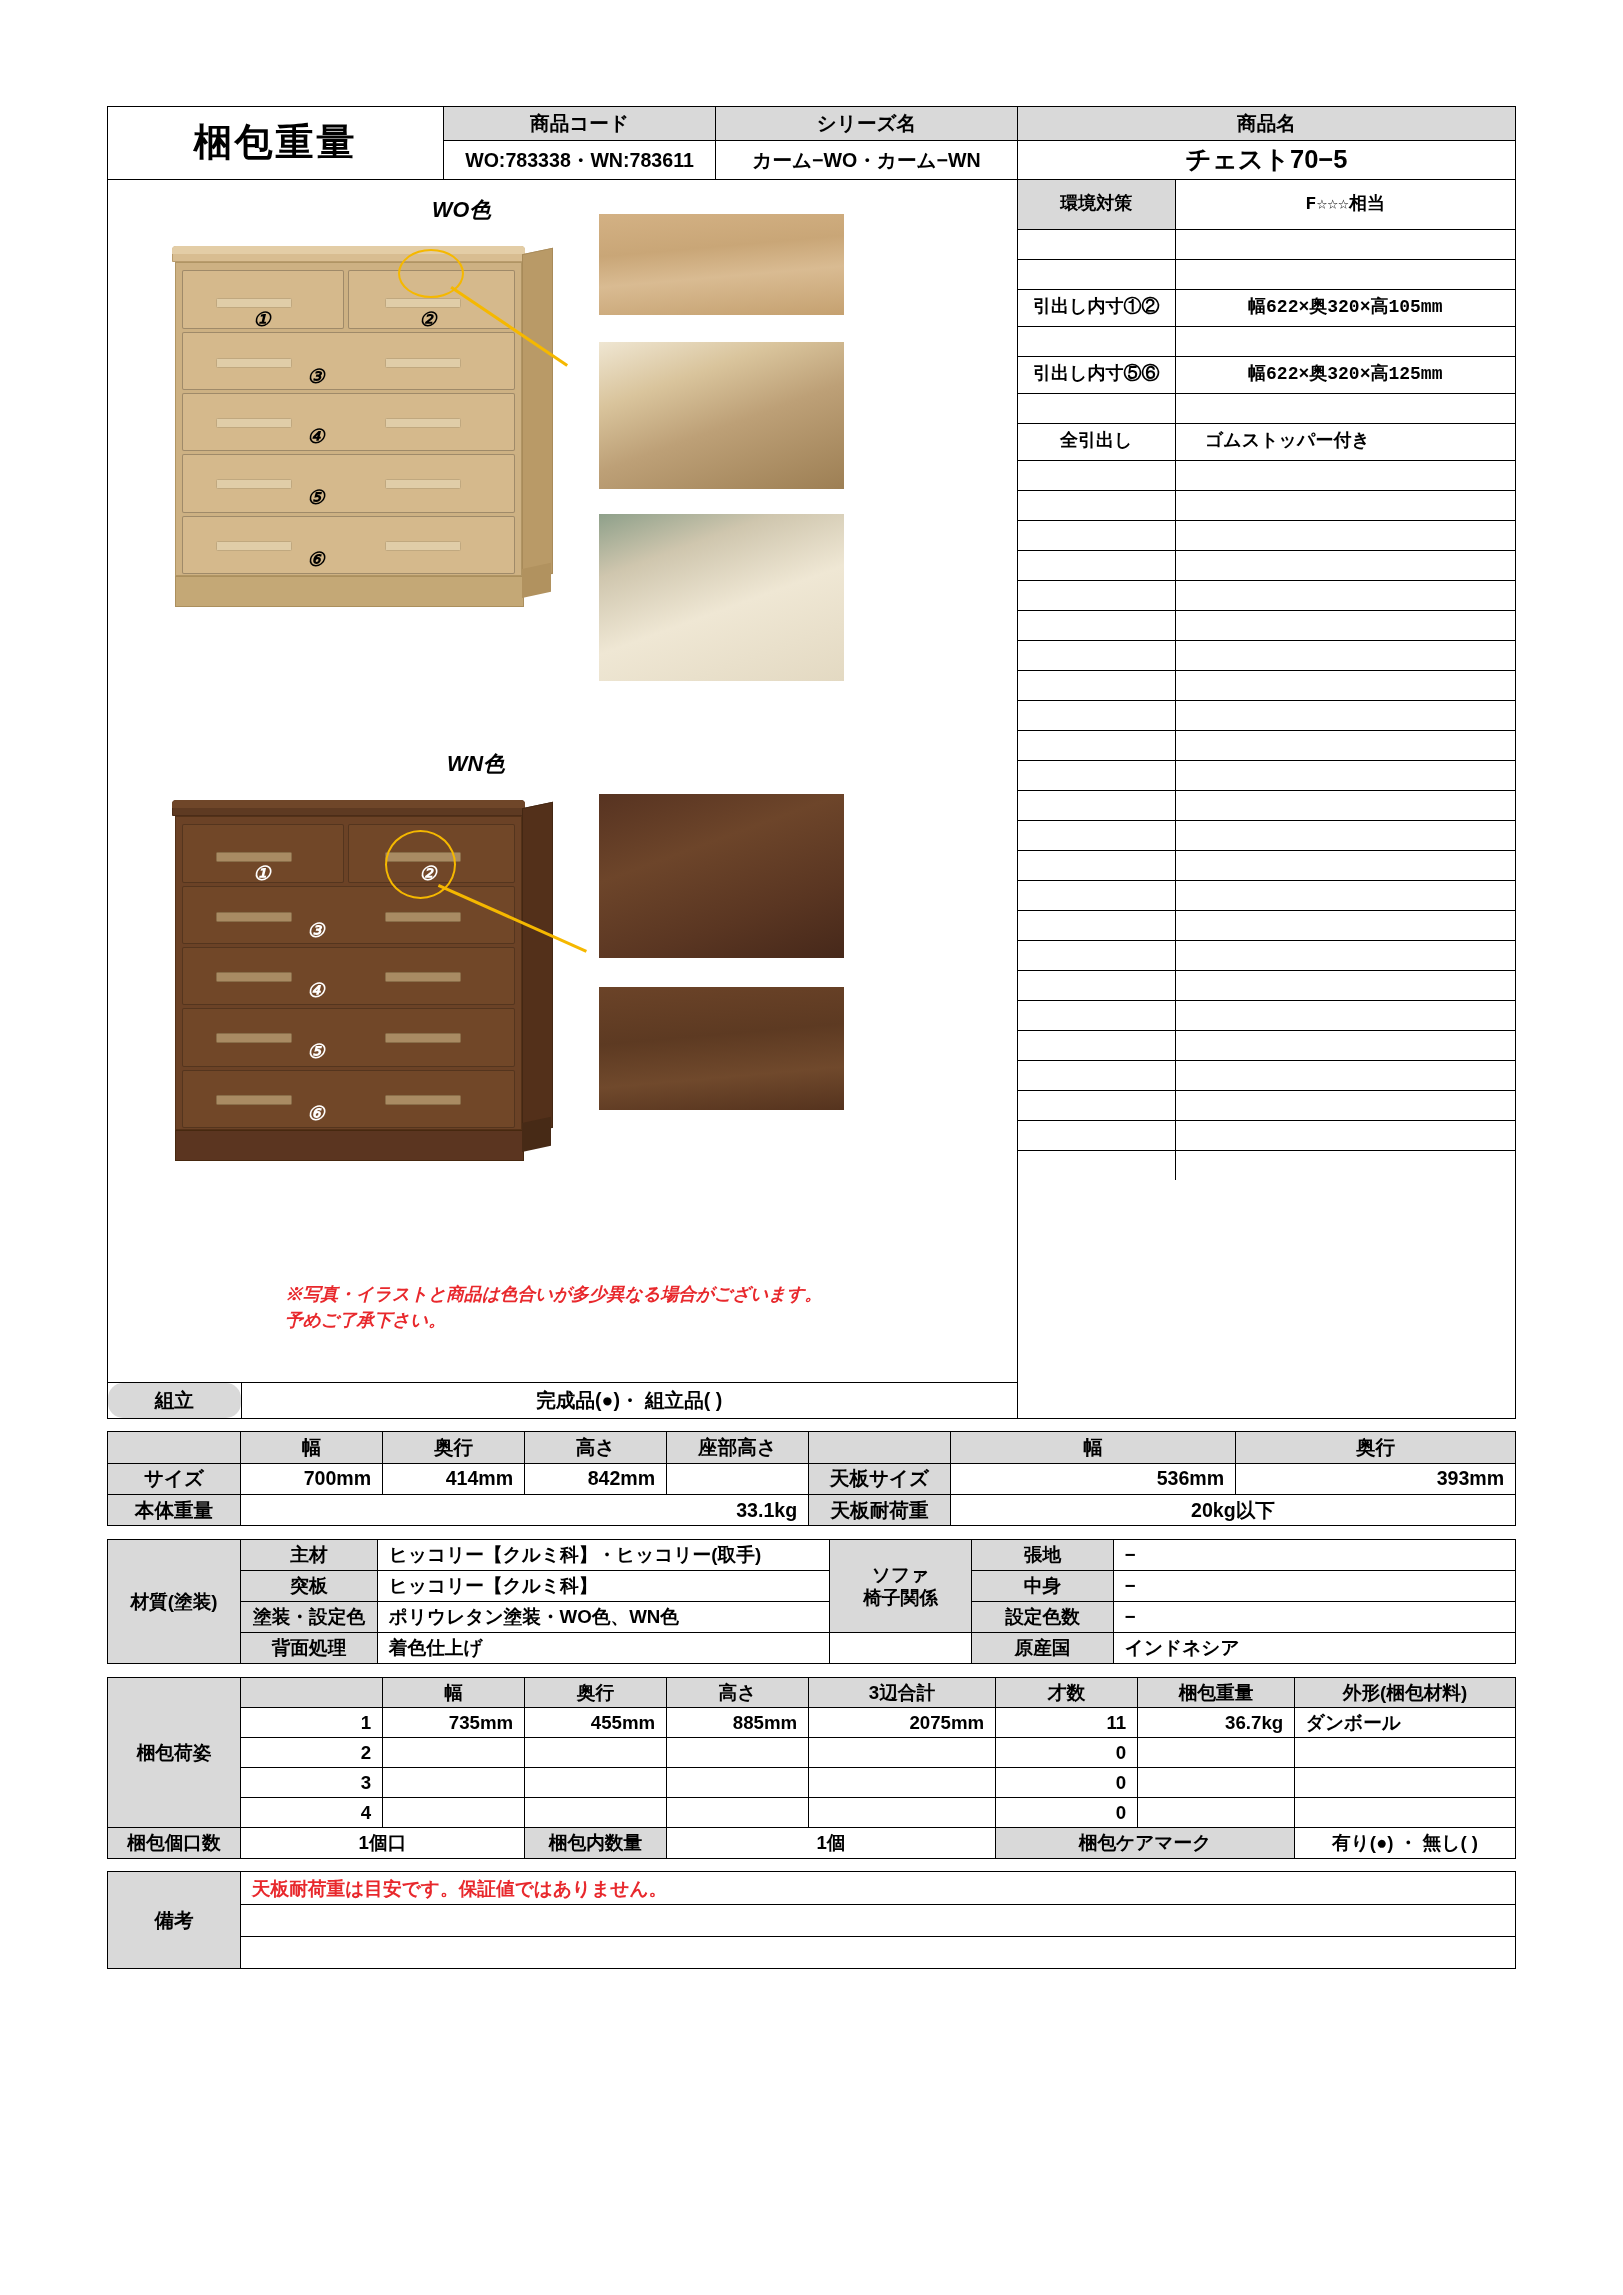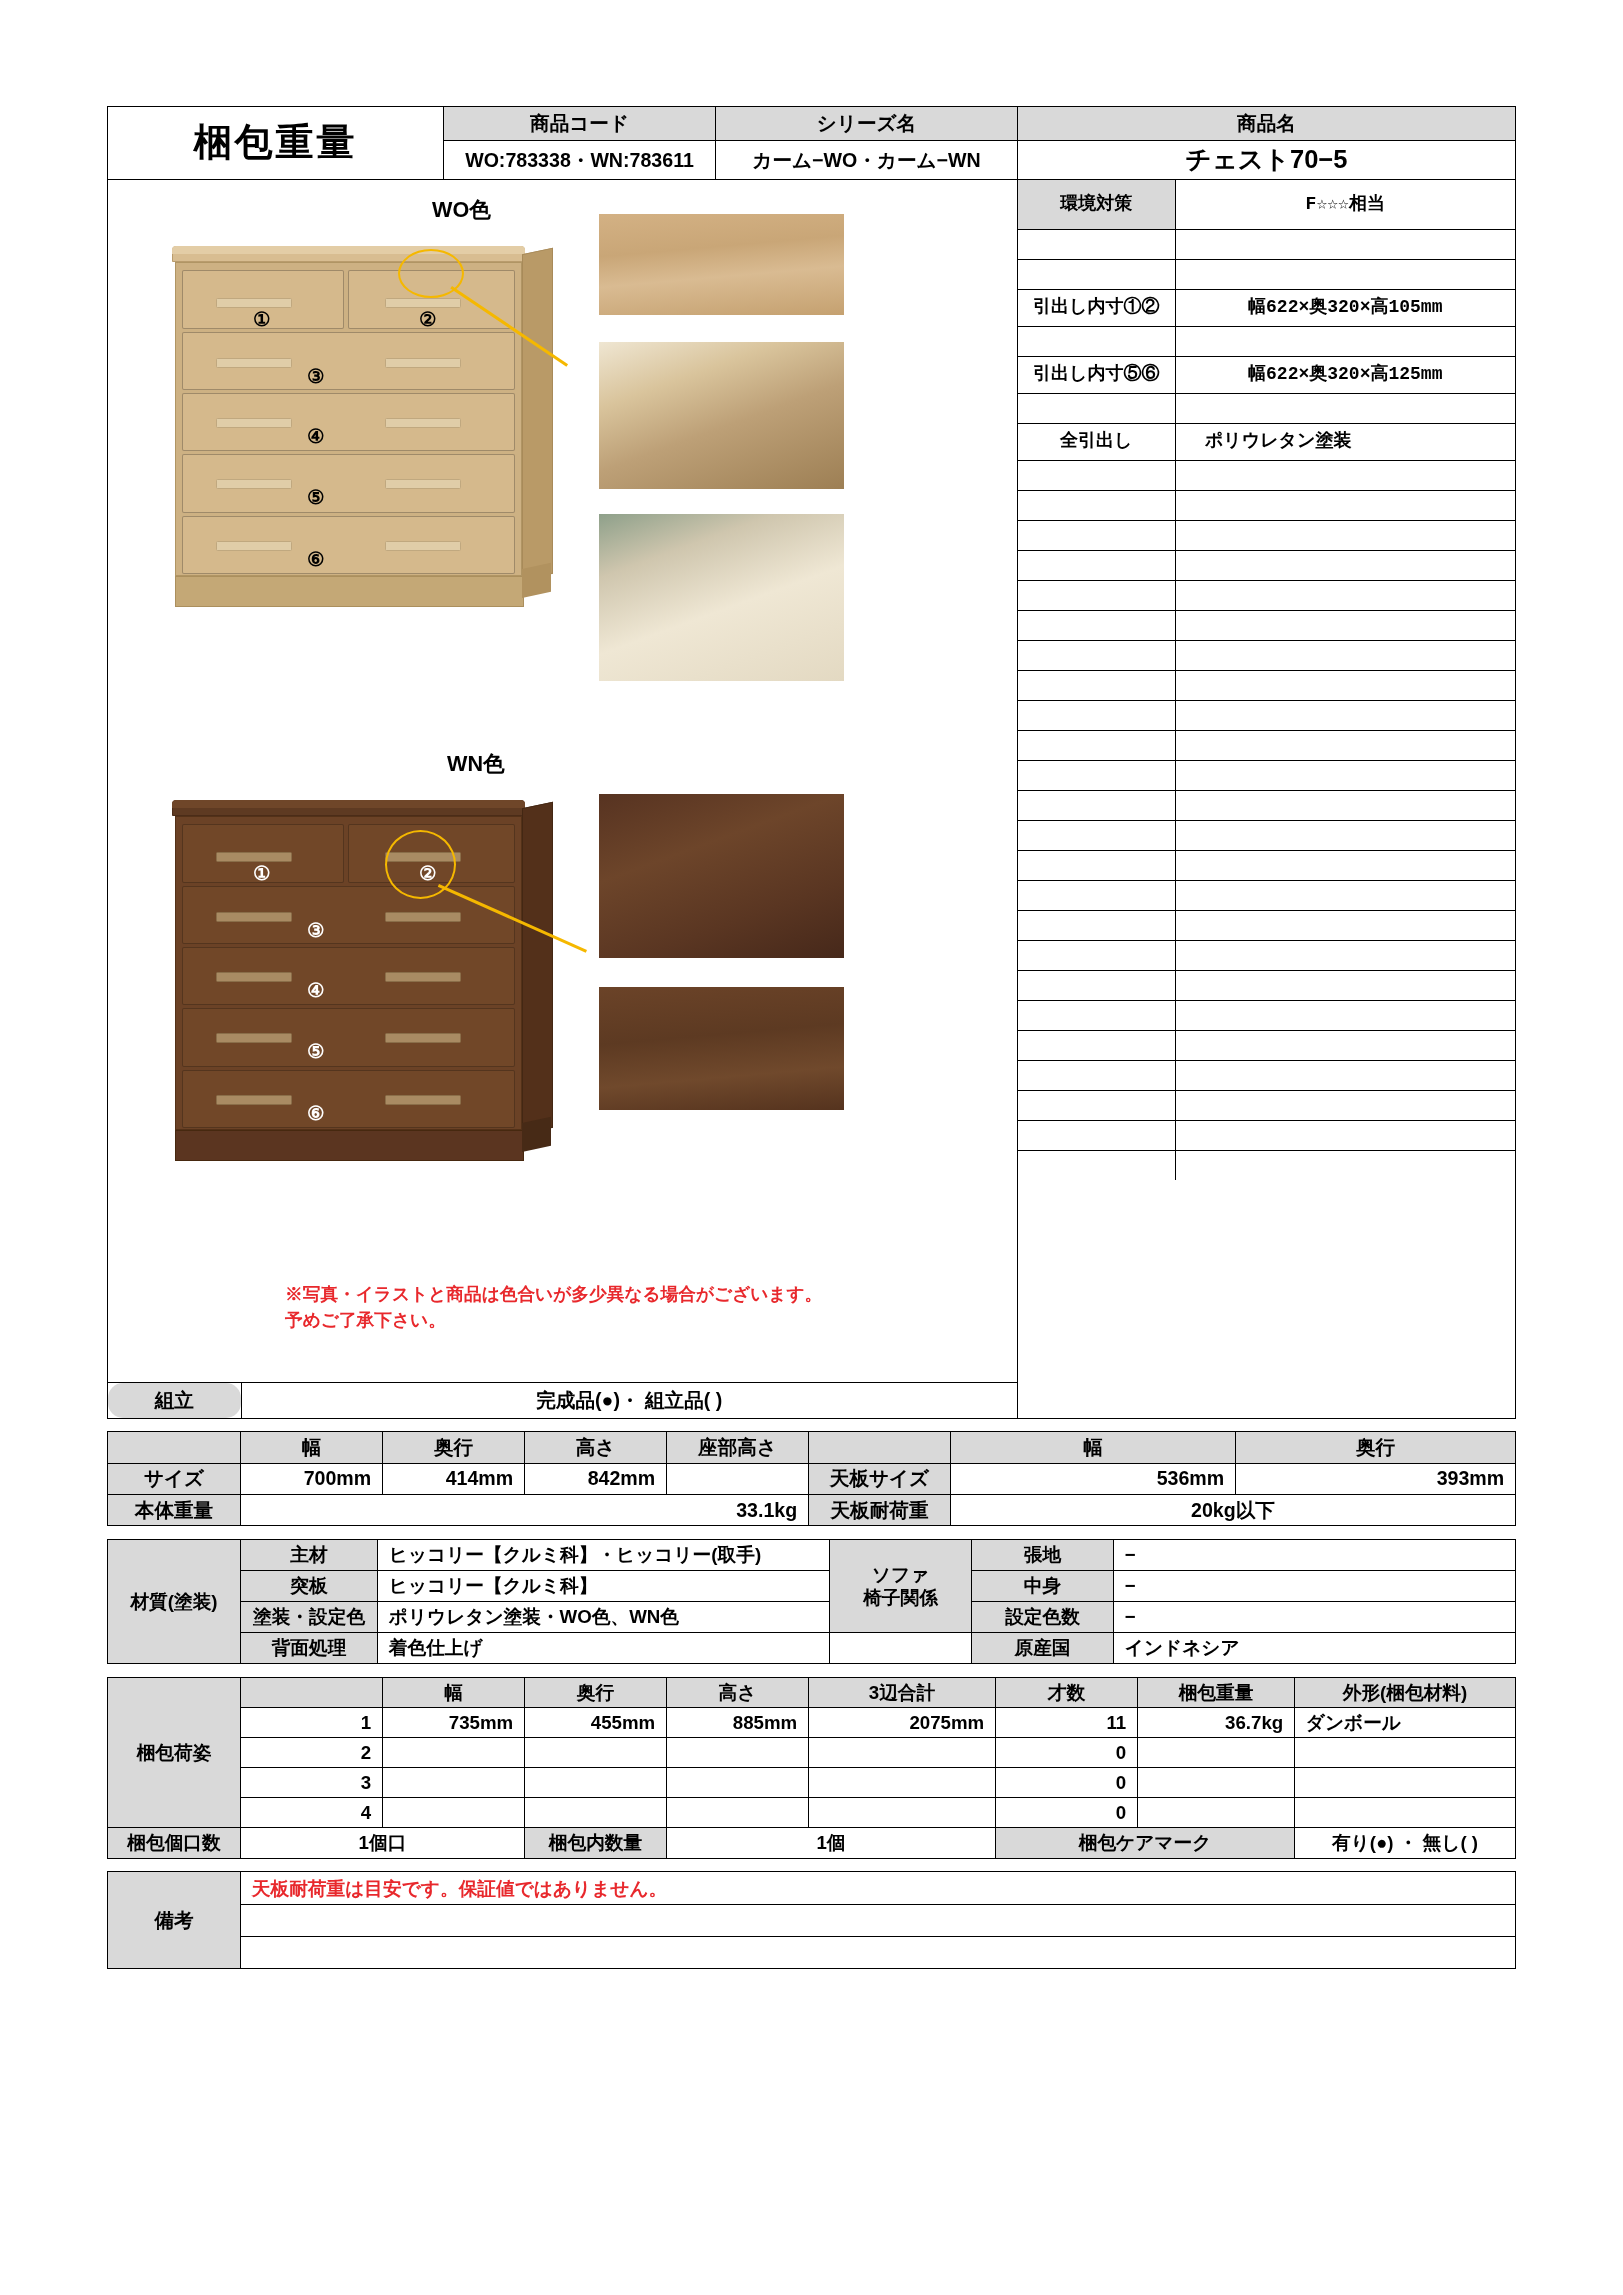--- a/index.html
+++ b/index.html
@@ -69,20 +69,21 @@
     flex: 1;
     box-sizing: border-box;
     font-family: Liberation Mono, monospace;
   }
   .right-pane table td { font-size: 18px; }
 
   
   .photo-col {
     position: relative;
     height: 1202px;
+    font-style: italic;
   }
   .label-wo, .label-wn {
     position: absolute;
     font-size: 21.6px;
     font-weight: bold;
   }
   .label-wo { left: 324px; top: 14.7px; }
   .label-wn { left: 339px; top: 569px; }
 
   
@@ -337,21 +338,21 @@
           <tr>
             <td style="height:37px;border-left:none;">引出し内寸⑤⑥</td>
             <td style="height:37px;border-right:none;">幅622×奥320×高125mm</td>
           </tr>
           <tr class="empty-row">
                 <td style="border-left:none;"></td>
                 <td style="border-right:none;"></td>
               </tr>
           <tr>
             <td style="height:37px;border-left:none;">全引出し</td>
-            <td class="tl" style="height:37px;border-right:none;padding-left:29.4px;">ポリウレタン塗装</td>
+            <td class="tl" style="height:37px;border-right:none;padding-left:29.4px;">ゴムストッパー付き</td>
           </tr>
           <tr class="empty-row">
                 <td style="border-left:none;"></td>
                 <td style="border-right:none;"></td>
               </tr>
           <tr class="empty-row">
                 <td style="border-left:none;"></td>
                 <td style="border-right:none;"></td>
               </tr>
           <tr class="empty-row">

